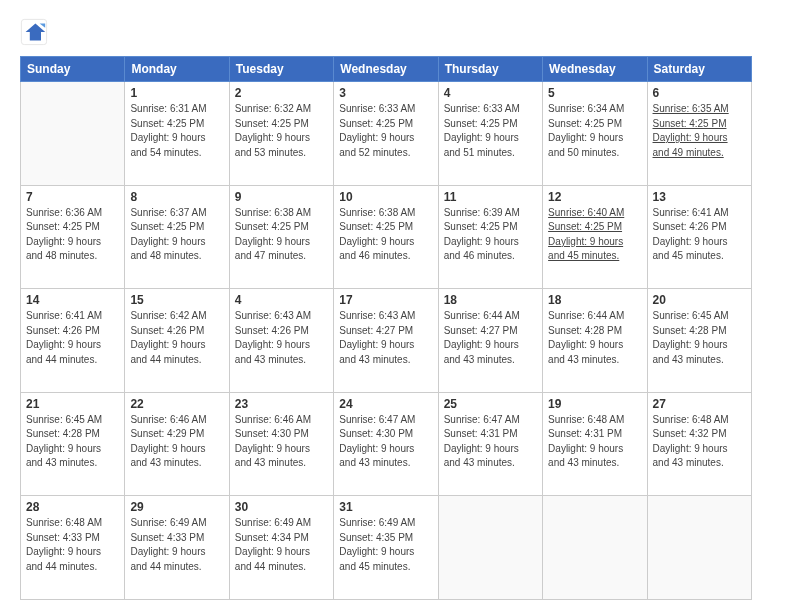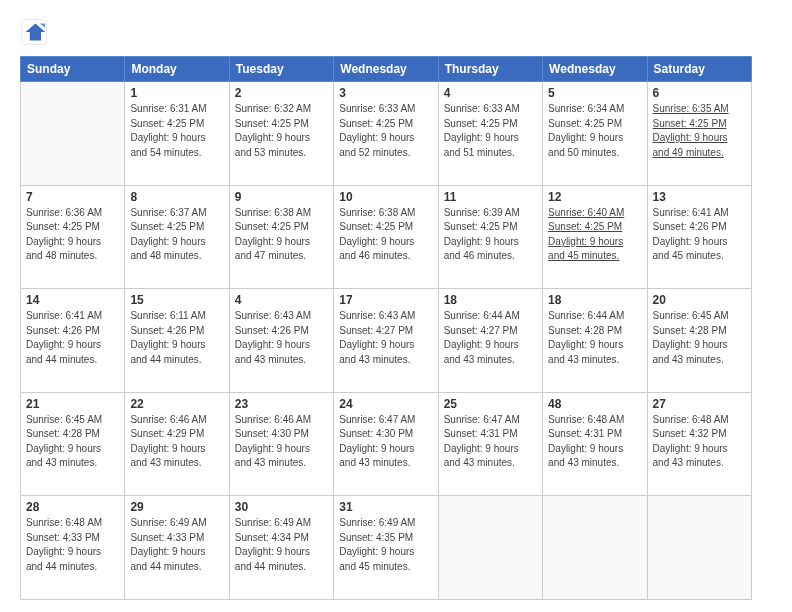--- a/index.html
+++ b/index.html
@@ -226,21 +226,21 @@
         <tr>
           <td>
             <span class="day-num">14</span>
             <div class="day-info" style="white-space: pre-line;">Sunrise: 6:41 AM
 Sunset: 4:26 PM
 Daylight: 9 hours
 and 44 minutes.</div>
           </td>
           <td>
             <span class="day-num">15</span>
-            <div class="day-info" style="white-space: pre-line;">Sunrise: 6:11 AM
+            <div class="day-info" style="white-space: pre-line;">Sunrise: 6:42 AM
 Sunset: 4:26 PM
 Daylight: 9 hours
 and 44 minutes.</div>
           </td>
           <td>
             <span class="day-num">4</span>
             <div class="day-info" style="white-space: pre-line;">Sunrise: 6:43 AM
 Sunset: 4:26 PM
 Daylight: 9 hours
 and 43 minutes.</div>
@@ -304,21 +304,21 @@
 and 43 minutes.</div>
           </td>
           <td>
             <span class="day-num">25</span>
             <div class="day-info" style="white-space: pre-line;">Sunrise: 6:47 AM
 Sunset: 4:31 PM
 Daylight: 9 hours
 and 43 minutes.</div>
           </td>
           <td>
-            <span class="day-num">48</span>
+            <span class="day-num">19</span>
             <div class="day-info" style="white-space: pre-line;">Sunrise: 6:48 AM
 Sunset: 4:31 PM
 Daylight: 9 hours
 and 43 minutes.</div>
           </td>
           <td>
             <span class="day-num">27</span>
             <div class="day-info" style="white-space: pre-line;">Sunrise: 6:48 AM
 Sunset: 4:32 PM
 Daylight: 9 hours

